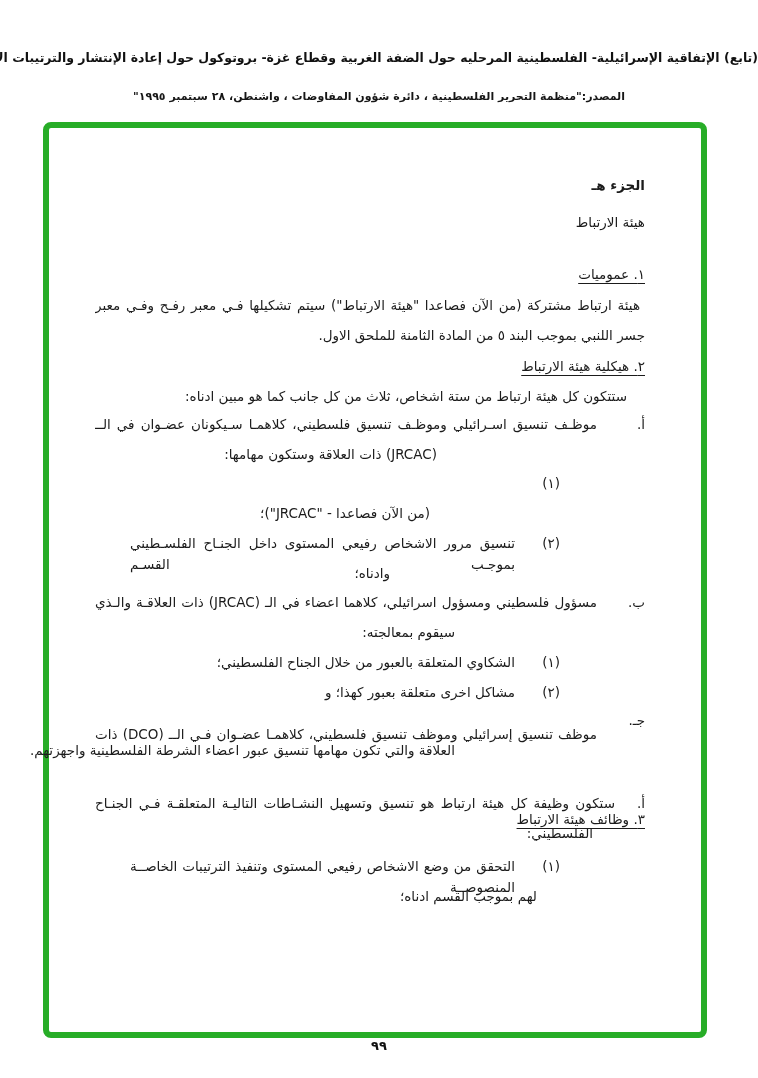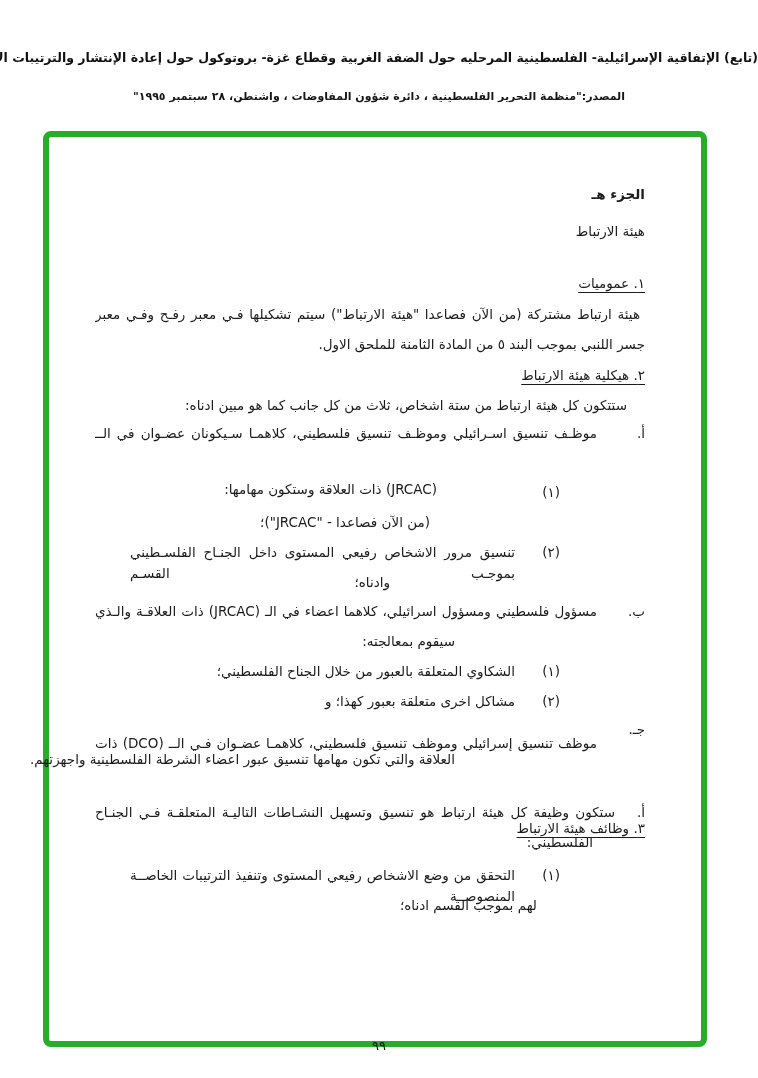--- a/index.html
+++ b/index.html
@@ -21,21 +21,21 @@
   }
   .hdr-source{
     position:absolute;top:90px;left:0;right:0;
     text-align:center;
     font-size:11px;font-weight:bold;
     white-space:nowrap;
     color:#161616;
   }
   .frame{
     position:absolute;
-    left:43px;top:131px;
+    left:43px;top:122px;
     width:652px;height:904px;
     border:6px solid #27ad27;
     border-radius:8px;
     background:#ffffff;
   }
   .doc-body{
     position:absolute;
     top:0;bottom:0;
     right:56px;left:46px;
     direction:rtl;
@@ -55,21 +55,21 @@
     overflow:hidden;
   }
   .ln.u{
     text-decoration:underline;
     text-underline-offset:4px;
   }
   .ln.b{font-weight:bold;}
   .page-num{
     position:absolute;top:1038px;left:0;right:0;
     text-align:center;
-    font-size:13px;font-weight:normal;
+    font-size:13px;font-weight:bold;
     color:#111;
   }
 </style>
 </head>
 <body>
 
 <div class="page">
 
   <div class="hdr-title">(تابع) الإتفاقية الإسرائيلية- الفلسطينية المرحليه حول الضفة الغربية وقطاع غزة- بروتوكول حول إعادة الإنتشار والترتيبات الامنية</div>
 
@@ -79,21 +79,21 @@
     <div class="doc-body">
         <div class="ln b" style="top: 47px; right: 0px;">الجزء هـ</div>
         <div class="ln" style="top: 84px; right: 0px;">هيئة الارتباط</div>
         <div class="ln u" style="top: 136px; right: 0px;">١. عموميات</div>
         <div class="ln j" style="top: 167px; right: 5px; left: 0px;">هيئة ارتباط مشتركة (من الآن فصاعدا "هيئة الارتباط") سيتم تشكيلها فـي معبر رفـح وفـي معبر</div>
         <div class="ln" style="top: 197px; right: 0px;">جسر اللنبي بموجب البند ٥ من المادة الثامنة للملحق الاول.</div>
         <div class="ln u" style="top: 228px; right: 0px;">٢. هيكلية هيئة الارتباط</div>
         <div class="ln" style="top: 258px; right: 18px;">ستتكون كل هيئة ارتباط من ستة اشخاص، ثلاث من كل جانب كما هو مبين ادناه:</div>
         <div class="ln" style="top: 286px; right: 0px;">أ.</div>
         <div class="ln j" style="top: 286px; right: 48px; left: 0px;">موظـف تنسيق اسـرائيلي وموظـف تنسيق فلسطيني، كلاهمـا سـيكونان عضـوان في الــ</div>
-        <div class="ln" style="top: 316px; right: 208px; margin-top: 26px;">(JRCAC) ذات العلاقة وستكون مهامها:</div>
+        <div class="ln" style="top: 316px; right: 208px;">(JRCAC) ذات العلاقة وستكون مهامها:</div>
         <div class="ln" style="top: 345px; right: 85px;">(١)</div>
         <div class="ln" style="top: 375px; right: 215px;">(من الآن فصاعدا - "JRCAC")؛</div>
         <div class="ln" style="top: 405px; right: 85px;">(٢)</div>
         <div class="ln j" style="top: 405px; right: 130px; left: 35px;">تنسيق مرور الاشخاص رفيعي المستوى داخل الجنـاح الفلسـطيني بموجـب القسـم</div>
         <div class="ln" style="top: 435px; right: 255px;">وادناه؛</div>
         <div class="ln" style="top: 464px; right: 0px;">ب.</div>
         <div class="ln j" style="top: 464px; right: 48px; left: 0px;">مسؤول فلسطيني ومسؤول اسرائيلي، كلاهما اعضاء في الـ (JRCAC) ذات العلاقـة والـذي</div>
         <div class="ln" style="top: 494px; right: 190px; text-align: right;">سيقوم بمعالجته:</div>
         <div class="ln" style="top: 524px; right: 85px;">(١)</div>
         <div class="ln" style="top: 524px; right: 130px;">الشكاوي المتعلقة بالعبور من خلال الجناح الفلسطيني؛</div>

